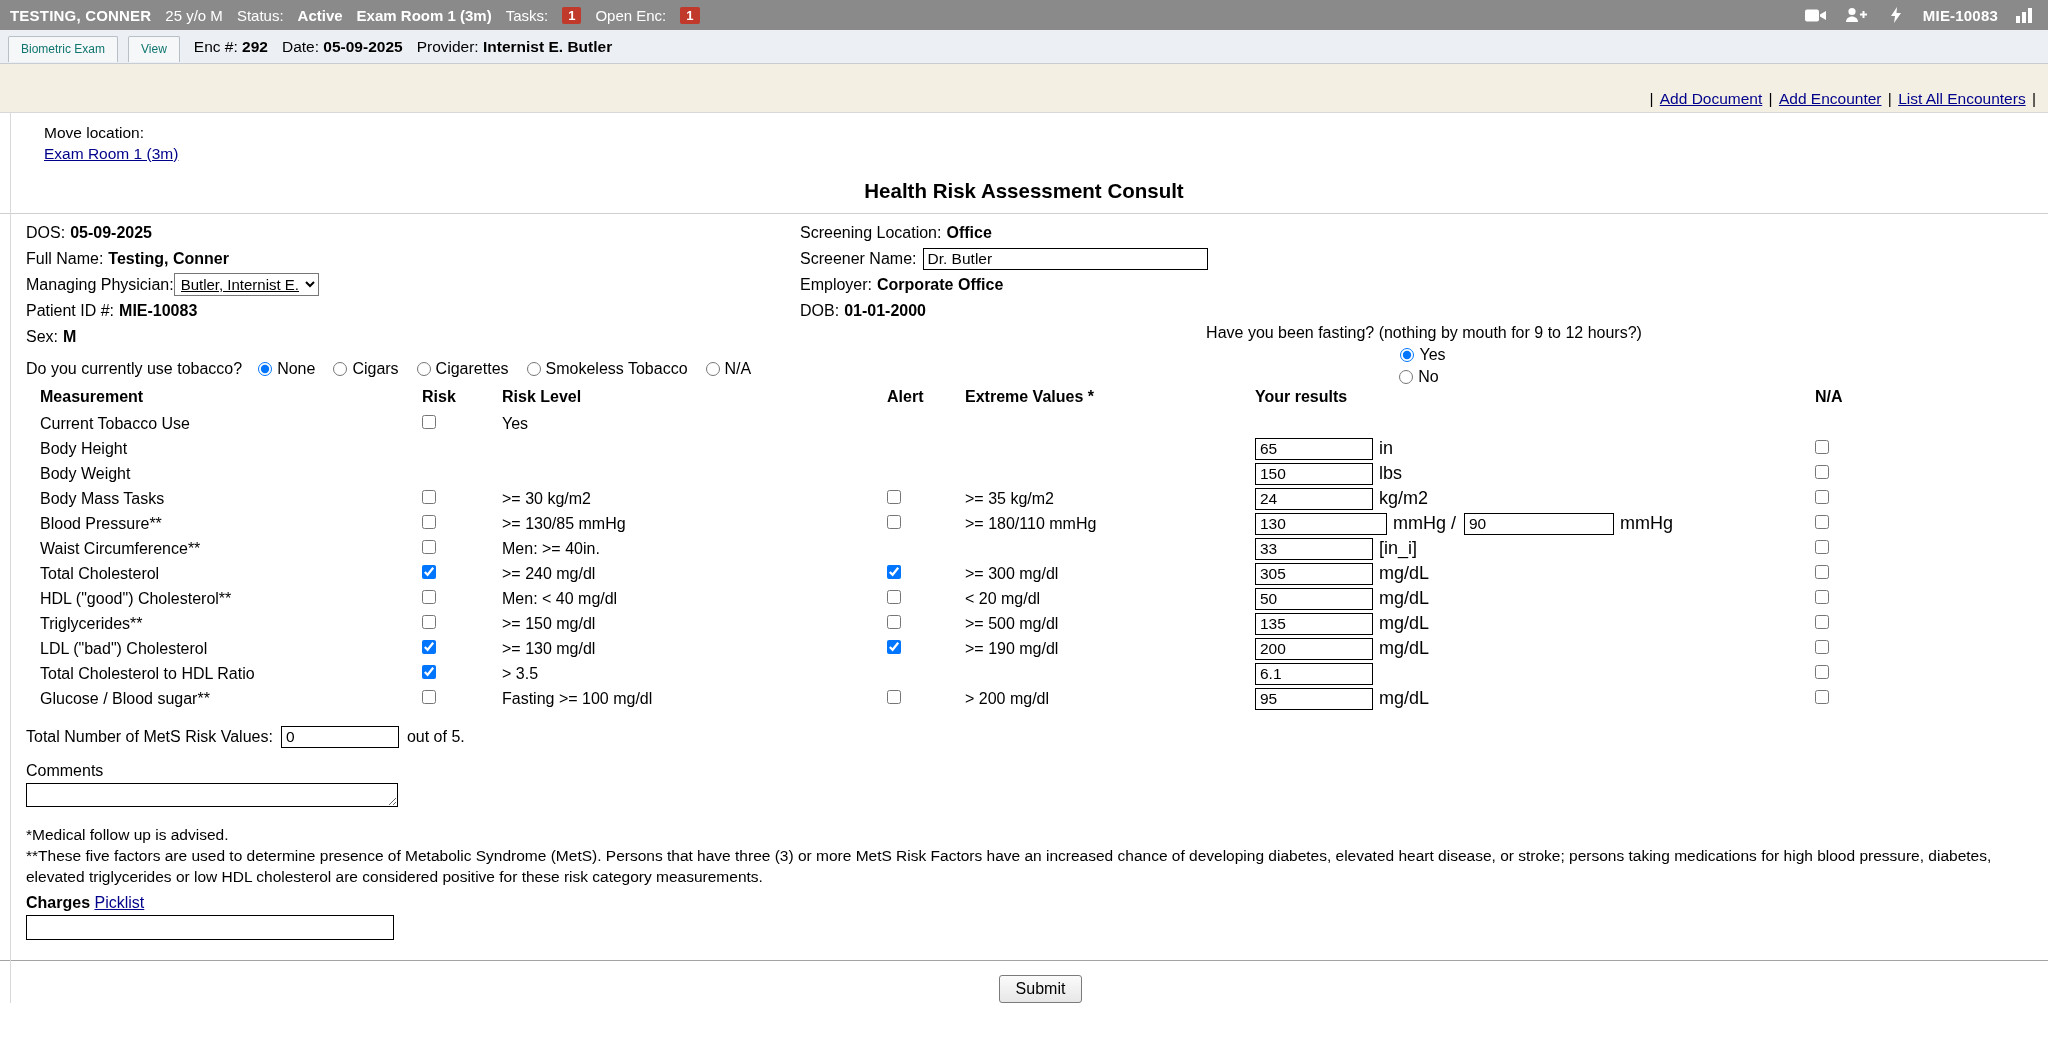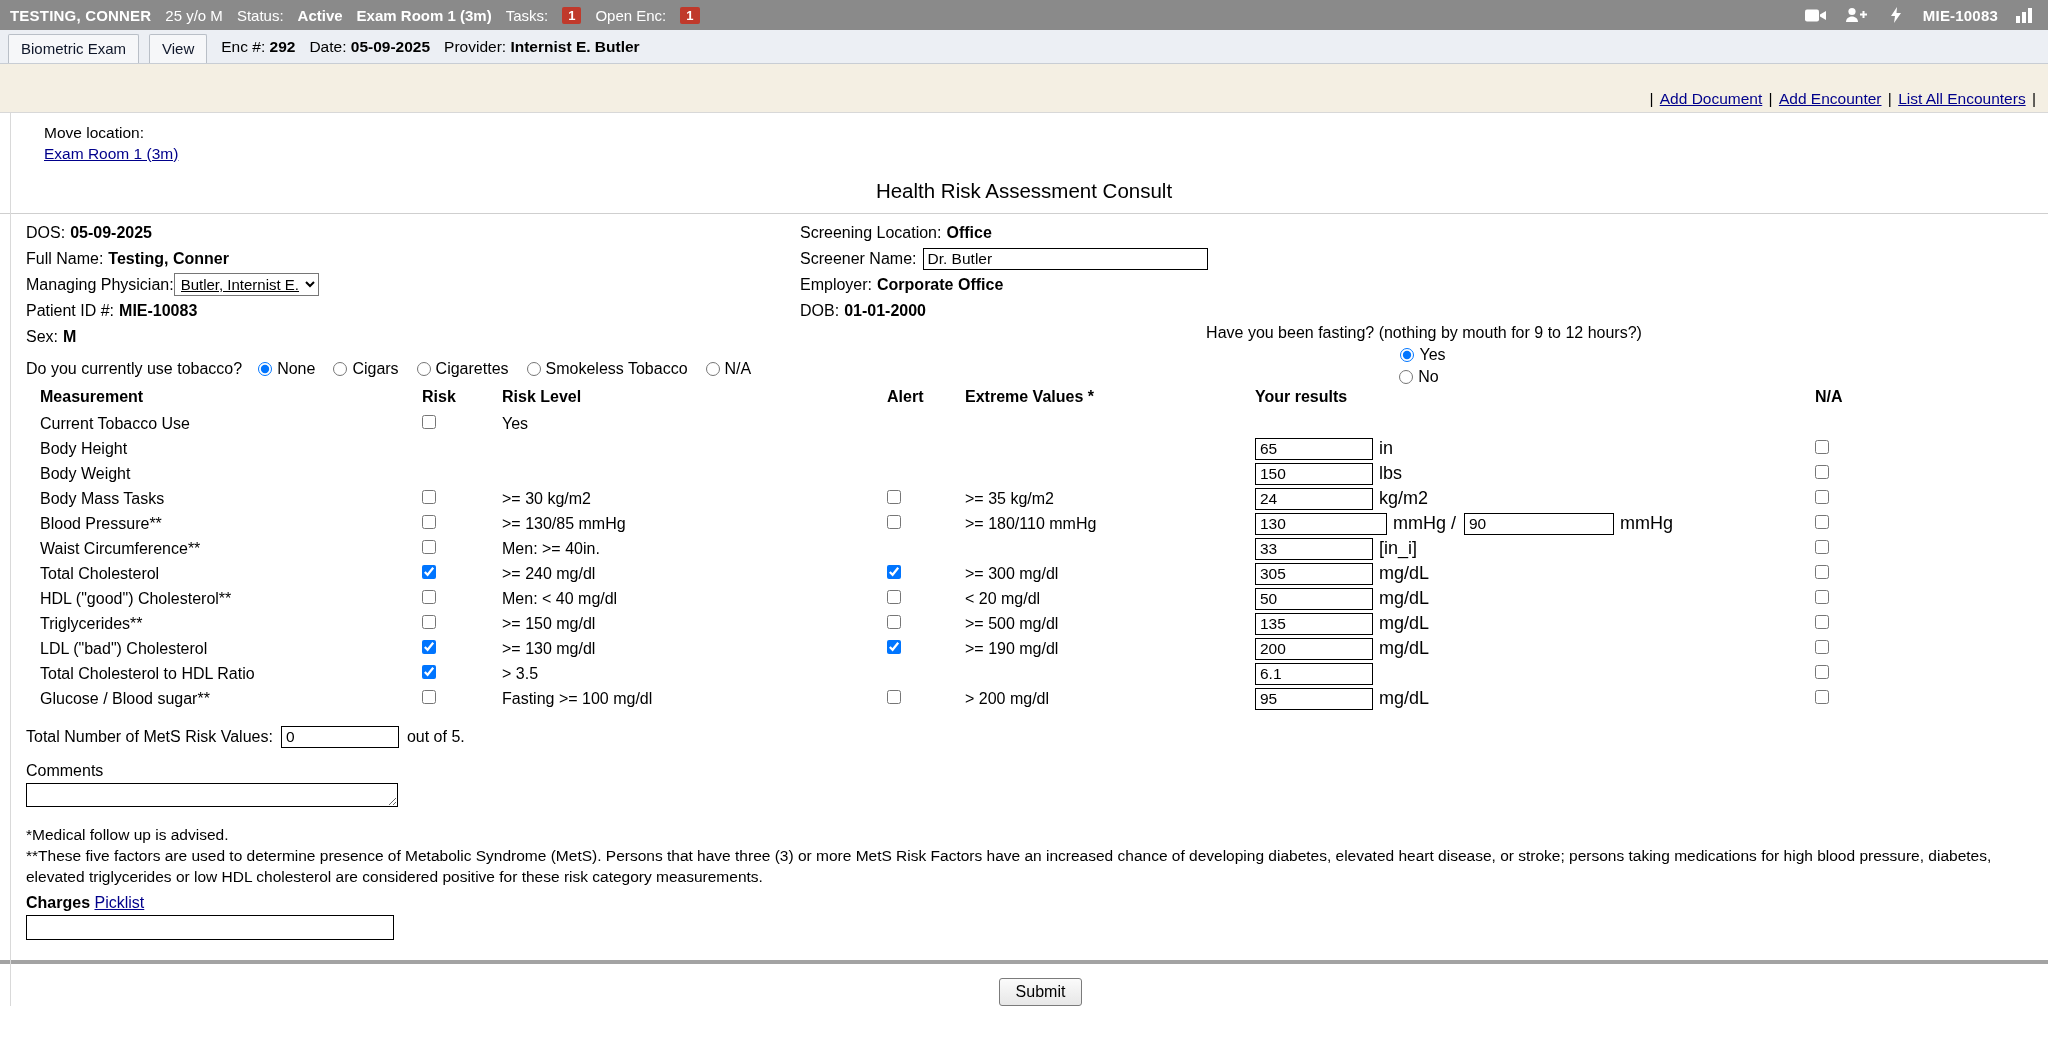--- a/index.html
+++ b/index.html
@@ -53,22 +53,22 @@
     align-items: center;
     padding: 0 8px;
     gap: 10px;
     font-size: 15.5px;
   }
   .tabbtn {
     background: #f6f7f9;
     border: 1px solid #b9bfc7;
     border-bottom: none;
     padding: 5px 12px 6px;
-    font-size: 15px;
-    color: #0f172a;
+    font-size: 12px;
+    color: #0f766e;
     border-radius: 2px 2px 0 0;
     position: relative;
     top: 2px;
   }
   .subbar .fld { margin-left: 4px; }
   .subbar .fld b { font-weight: bold; }
 
   
   .cream {
     background: #f4efe3;
@@ -98,21 +98,21 @@
   .move-loc {
     padding: 10px 0 0 44px;
     font-size: 15.5px;
     line-height: 1.35;
   }
   .move-loc a { color: #00008b; text-decoration: underline; }
 
   h1.title {
     text-align: center;
     font-size: 20.5px;
-    font-weight: normal;
+    font-weight: bold;
     margin: 14px 0 10px 0;
   }
 
   .hr { border-top: 1px solid #cfcfcf; margin: 0; }
 
   .demo-wrap {
     display: flex;
     padding: 6px 0 0 0;
   }
   .demo-left { width: 800px; padding-left: 26px; }
@@ -216,21 +216,21 @@
     width: 368px;
     height: 25px;
     border: 1.5px solid #000;
     font-family: "Liberation Sans", sans-serif;
     font-size: 15px;
     padding: 1px 4px;
   }
 
   .submit-area {
     margin-top: 20px;
-    border-top: 4px solid #a3a3a3;
+    border-top: 1px solid #a3a3a3;
     padding-top: 14px;
     text-align: center;
     padding-left: 33px;
   }
   button.submit {
     font-family: "Liberation Sans", sans-serif;
     font-size: 16px;
     padding: 4px 16px;
     border: 1px solid #7b7b7b;
     background: linear-gradient(#fbfbfb, #e7e7e7);

